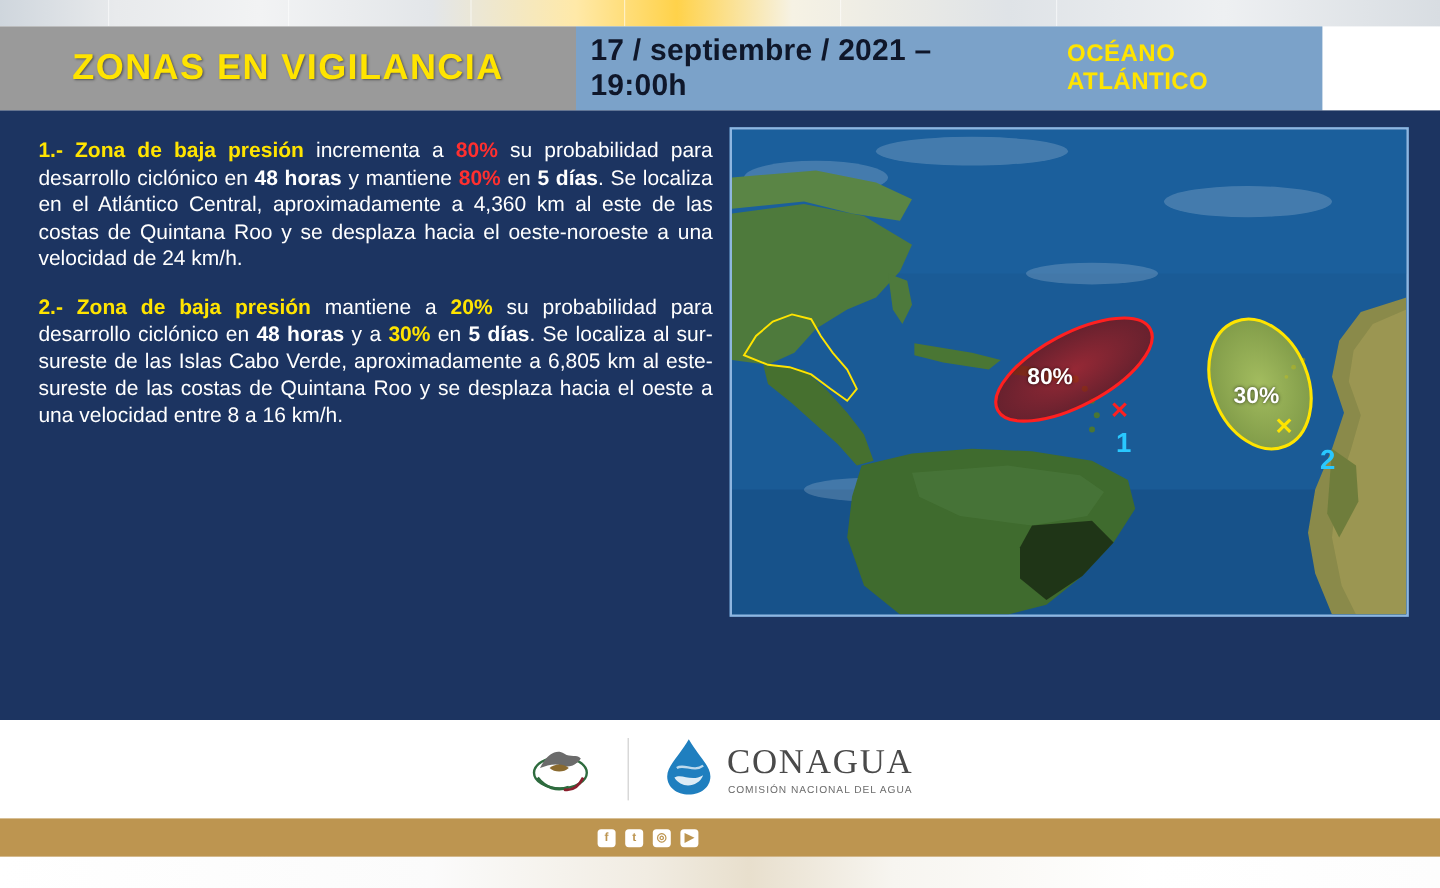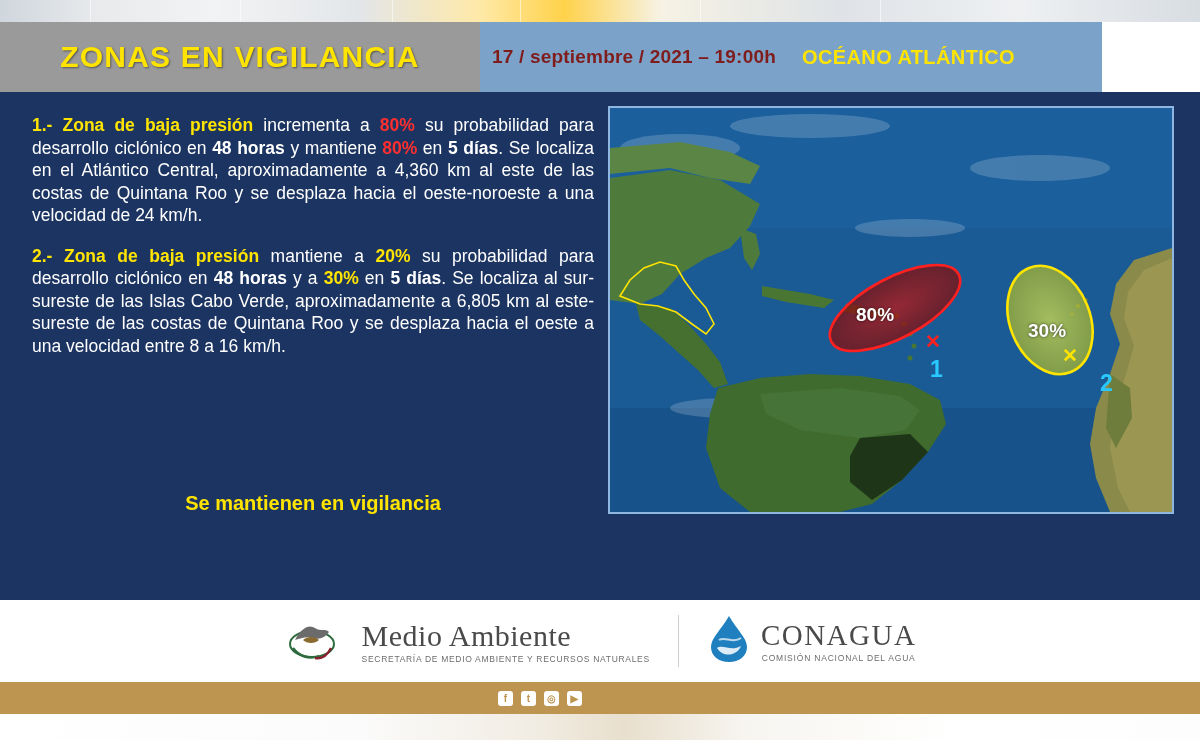--- a/index.html
+++ b/index.html
@@ -48,22 +48,22 @@
     text-shadow: 1px 1px 2px rgba(0,0,0,.45);
   }
   .header-right {
     width: 622px; height: 70px;
     background: #7ba2c9;
     display: flex; align-items: center;
     padding-left: 12px;
     gap: 26px;
   }
   .header-date {
-    color: #7f1d1d;
-    font-size: 19px;
+    color: #0f172a;
+    font-size: 25px;
     font-weight: bold;
     letter-spacing: .2px;
   }
   .header-ocean {
     color: #ffe400;
     font-size: 20px;
     font-weight: bold;
     letter-spacing: .4px;
   }
 
@@ -223,21 +223,20 @@
       <div class="para">
         <span class="num">1.-</span>
         <span class="zona">Zona de baja presión</span><span> incrementa a </span><span class="red">80%</span><span> su probabilidad para desarrollo ciclónico en </span><span class="b">48 horas</span><span> y mantiene </span><span class="red">80%</span><span> en </span><span class="b">5 días</span><span>. Se localiza en el Atlántico Central, aproximadamente a 4,360 km al este de las costas de Quintana Roo y se desplaza hacia el oeste-noroeste a una velocidad de 24 km/h.</span>
       </div>
 
       <div class="para">
         <span class="num">2.-</span>
         <span class="zona">Zona de baja presión</span><span> mantiene a </span><span class="b" style="color:#ffe400">20%</span><span> su probabilidad para desarrollo ciclónico en </span><span class="b">48 horas</span><span> y a </span><span class="b" style="color:#ffe400">30%</span><span> en </span><span class="b">5 días</span><span>. Se localiza al sur-sureste de las Islas Cabo Verde, aproximadamente a 6,805 km al este-sureste de las costas de Quintana Roo y se desplaza hacia el oeste a una velocidad entre 8 a 16 km/h.</span>
       </div>
 
-      <div class="keep-watch">Se mantienen en vigilancia</div>
     </div>
 
     <div class="map-col">
 
       <div class="map-frame">
         <svg class="map-svg" width="562" height="404" viewBox="0 0 562 404">
           <defs>
             <linearGradient id="oc" x1="0" y1="0" x2="0" y2="1">
               <stop offset="0%" stop-color="#1d5f9c"></stop>
               <stop offset="55%" stop-color="#1a5governor"></stop>
@@ -322,24 +321,20 @@
   <div class="footer-white">
     <div class="eagle">
       <svg width="54" height="54" viewBox="0 0 54 54">
         <ellipse cx="27" cy="30" rx="22" ry="13" fill="none" stroke="#2e6b3e" stroke-width="2"></ellipse>
         <path d="M10,26 C16,14 24,10 30,14 C36,18 40,14 44,18 C40,24 34,26 28,24 C22,22 16,24 10,26 Z" fill="#6b6b6b"></path>
         <path d="M18,26 C22,22 30,22 34,26 C30,30 22,30 18,26 Z" fill="#8a6a2f"></path>
         <path d="M8,34 C14,42 24,46 34,42" fill="none" stroke="#2e6b3e" stroke-width="2.4"></path>
         <path d="M46,34 C42,42 36,45 30,44" fill="none" stroke="#8a1f2d" stroke-width="2.4"></path>
       </svg>
     </div>
-    <div class="ma-block">
-      <div class="ma-title">Medio Ambiente</div>
-      <div class="ma-sub">SECRETARÍA DE MEDIO AMBIENTE Y RECURSOS NATURALES</div>
-    </div>
 
     <div class="divider-v"></div>
 
     <div class="cona-block">
       <div>
         <svg width="44" height="50" viewBox="0 0 44 50">
           <path d="M22,2 C30,16 40,24 40,33 C40,42 32,48 22,48 C12,48 4,42 4,33 C4,24 14,16 22,2 Z" fill="#1f7fbf"></path>
           <path d="M10,34 C16,30 24,38 34,32 C30,42 16,44 10,34 Z" fill="#ffffff" opacity=".85"></path>
           <path d="M12,26 C18,22 26,30 34,24" fill="none" stroke="#ffffff" stroke-width="2" opacity=".7"></path>
         </svg>

